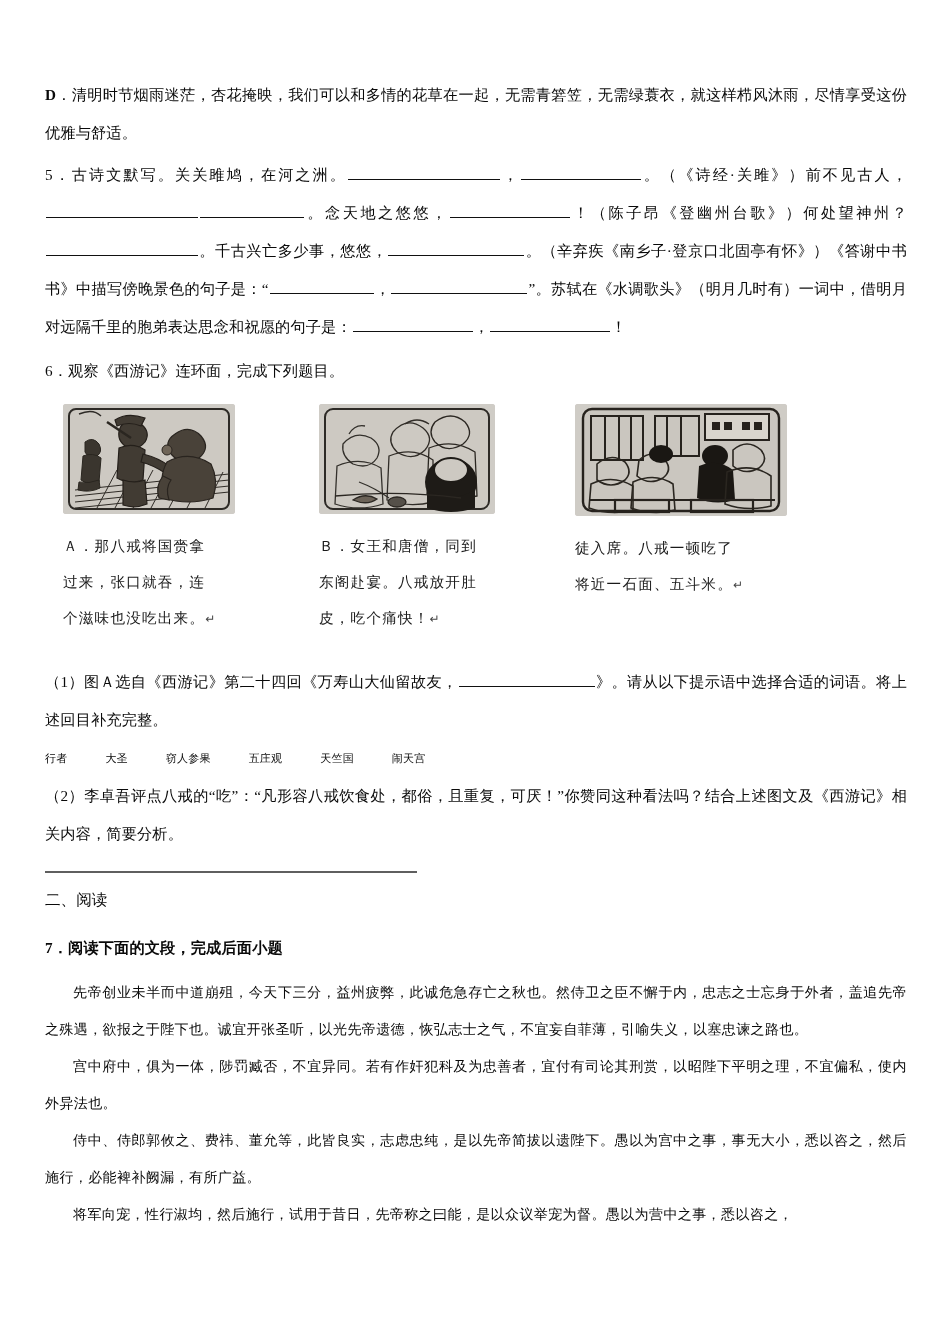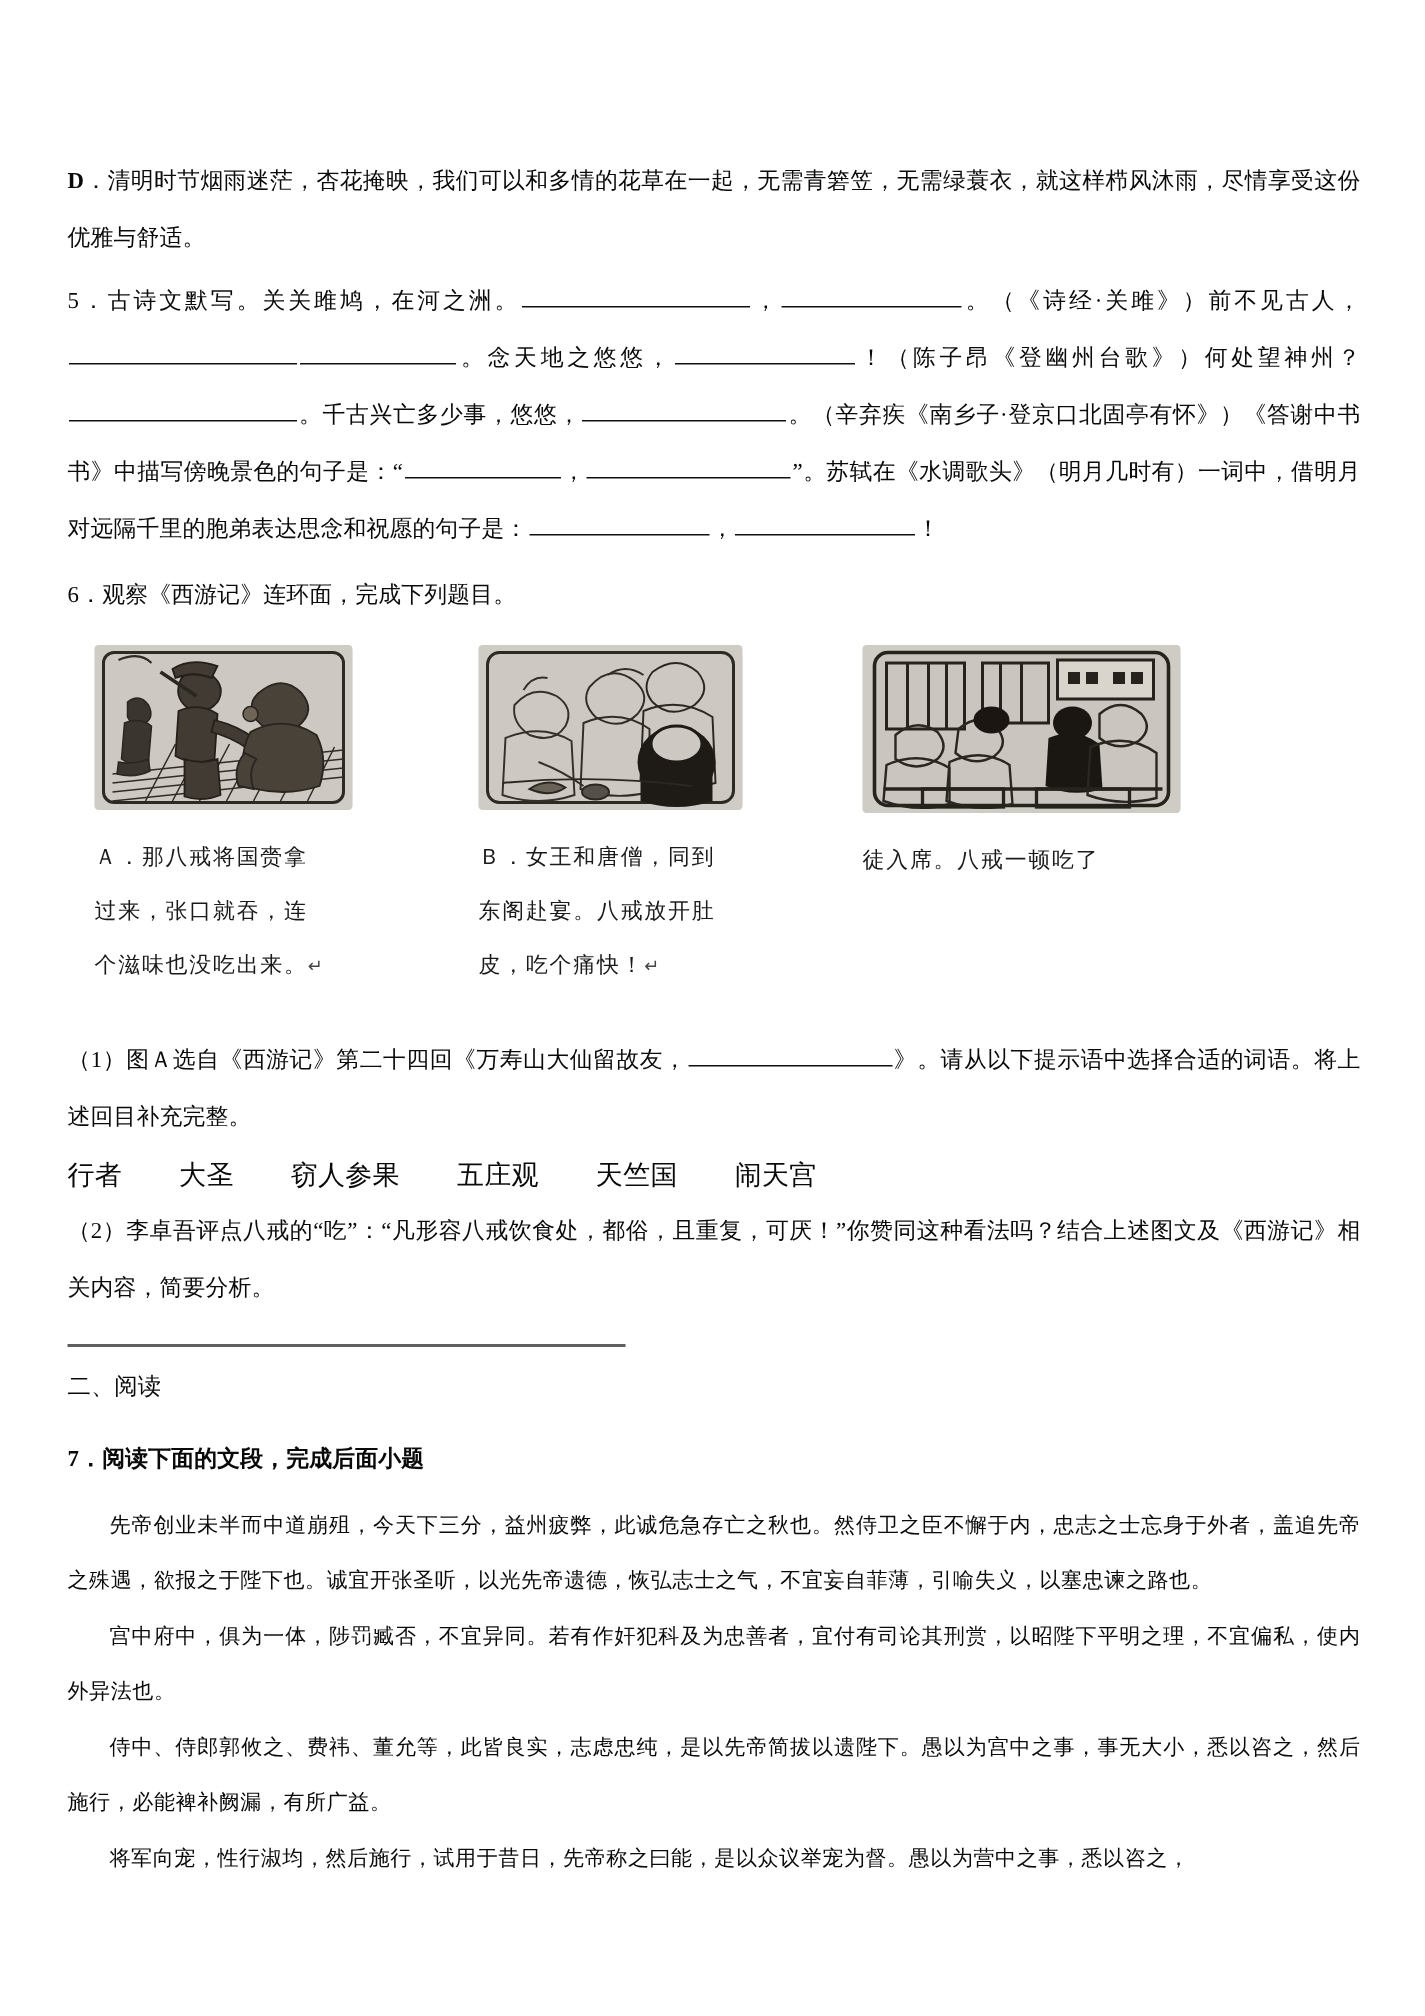--- a/index.html
+++ b/index.html
@@ -19,21 +19,21 @@
     position: absolute;
     left: 0; top: 0;
     width: 950px;
     height: 1344px;
     padding: 0;
     box-sizing: border-box;
   }
   .content {
     position: absolute;
     left: 45px;
-    top: 102px;
+    top: 76px;
     width: 862px;
   }
 
   
   .para {
     font-size: 15.2px;
     line-height: 38px;
     text-align: justify;
     text-justify: inter-ideograph;
     letter-spacing: 0.15px;
@@ -89,21 +89,21 @@
     font-size: 14.6px;
     line-height: 36px;
     letter-spacing: 1.2px;
     color: #1a1a1a;
   }
   .caption .pilcrow { color: #444; font-size: 12px; }
 
   
   .subq { margin-top: 26px; }
   .hintwords {
-    font-size: 18px;
+    font-size: 11px;
     line-height: 38px;
     letter-spacing: 0.2px;
   }
   .hintwords span { margin-right: 38px; }
 
   
   .answer-rule {
     margin-top: 18px;
     width: 372px;
     height: 0;
@@ -258,20 +258,21 @@
           </g>
           <g fill="none" stroke="#26221d" stroke-width="2.2">
             <path d="M14 96 L200 96"></path>
             <rect x="40" y="96" width="54" height="12"></rect>
             <rect x="116" y="96" width="62" height="12"></rect>
           </g>
         </svg>
       </div>
       <div class="caption">
         <div>徒入席。八戒一顿吃了</div>
+        <div><span>将近一石面、五斗米。</span><span class="pilcrow">↵</span></div>
       </div>
     </div>
 
   </div>
 
   <p class="para subq"><span>（1）图Ａ选自《西游记》第二十四回《万寿山大仙留故友，</span><span class="blank b-l"></span><span>》。请从以下提示语中选择合适的词语。将上述回目补充完整。</span></p>
 
   <div class="hintwords">
     <span>行者</span><span>大圣</span><span>窃人参果</span><span>五庄观</span><span>天竺国</span><span>闹天宫</span>
   </div>

